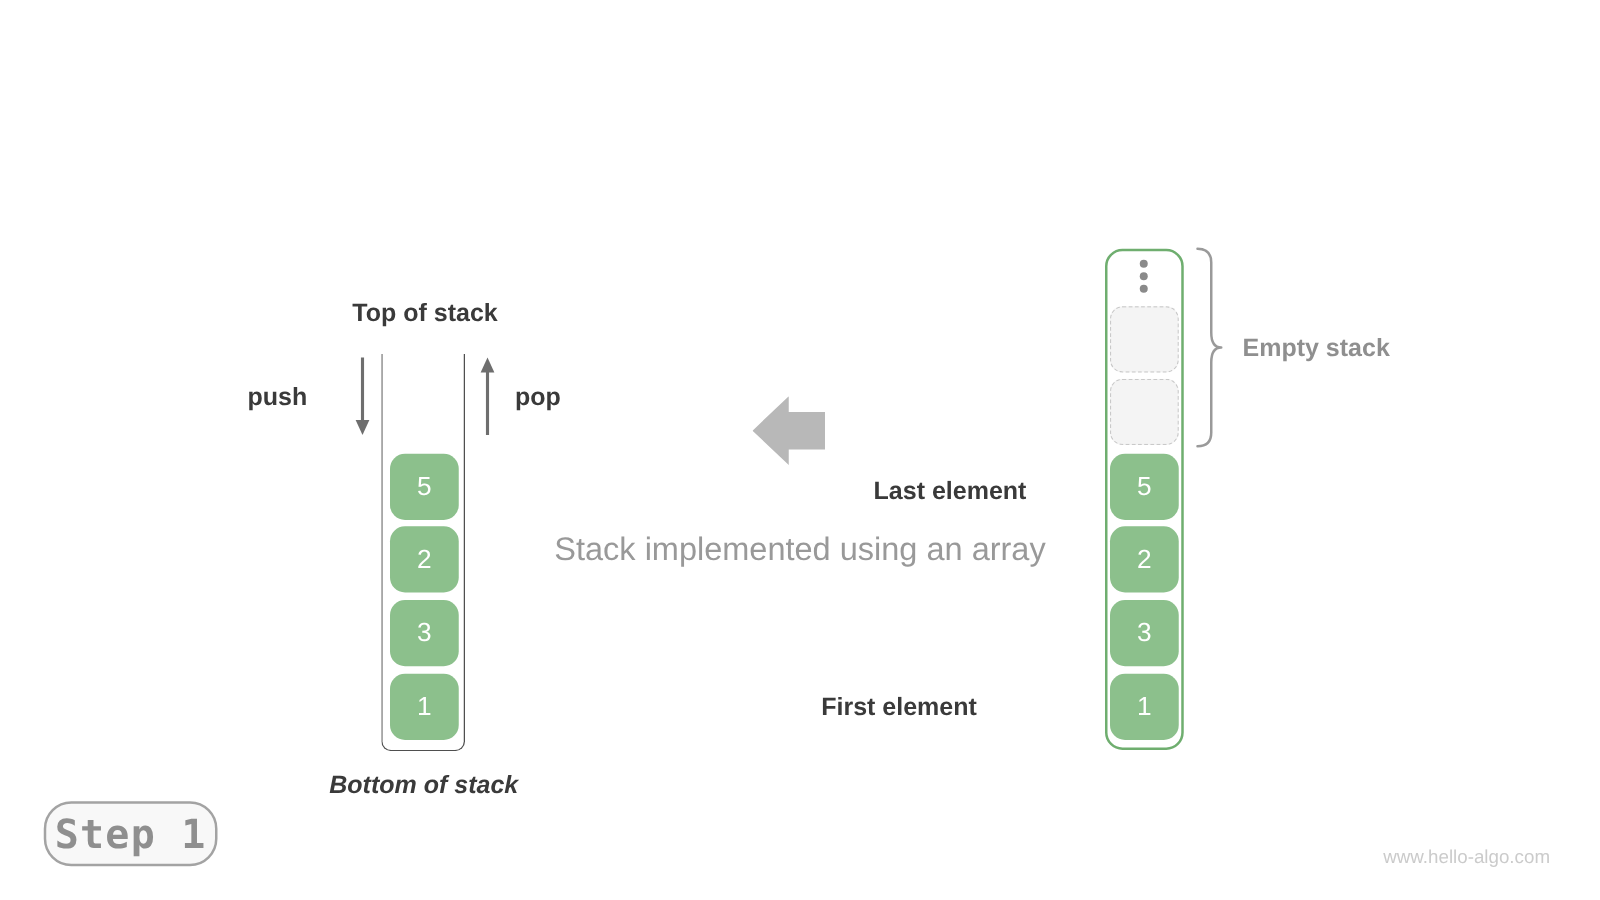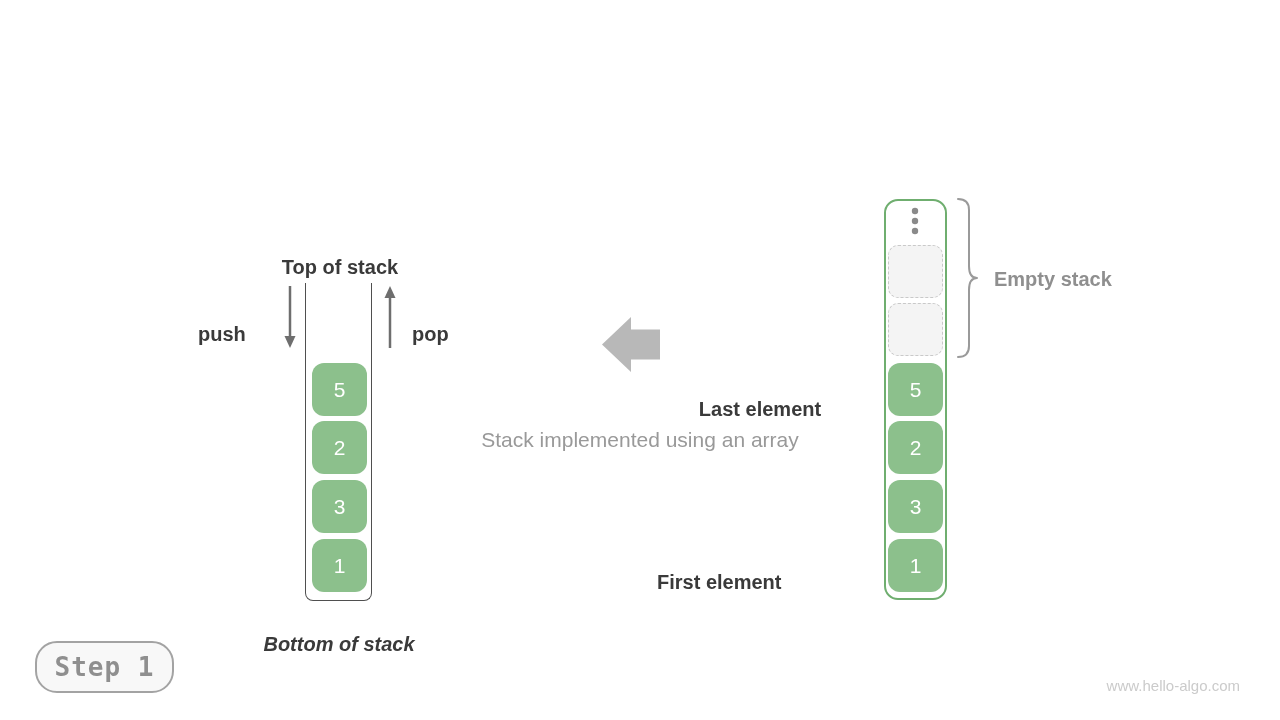--- a/index.html
+++ b/index.html
@@ -20,28 +20,28 @@
   }
   html,body{margin:0;padding:0;}
   body{
     width:1280px;height:720px;background:#ffffff;
     font-family:"Liberation Sans",sans-serif;
     position:relative;overflow:hidden;
   }
   .abs{position:absolute;}
   .lbl{
     font-weight:bold;font-size:20px;color:var(--dark-label);
-    line-height:24px;white-space:nowrap;margin-top:16px;
+    line-height:24px;white-space:nowrap;
   }
   .lbl-muted{
     font-weight:bold;font-size:20px;color:var(--step-text);
     line-height:24px;white-space:nowrap;
   }
   .caption{
-    font-size:21px;color:var(--muted-gray);line-height:25px;
+    font-size:26px;color:var(--muted-gray);line-height:25px;
     text-align:center;white-space:nowrap;
   }
   
   .stack-container{
     left:305px;top:283px;width:67px;height:318px;
     border-left:1.5px solid var(--stack-outline);
     border-right:1.5px solid var(--stack-outline);
     border-bottom:1.5px solid var(--stack-outline);
     border-radius:0 0 8px 8px;
     box-sizing:border-box;
@@ -68,21 +68,21 @@
     box-sizing:border-box;
   }
   .step-chip{
     left:35px;top:641px;width:139px;height:52px;
     background:var(--step-bg);
     border:2px solid var(--step-border);
     border-radius:22px;
     box-sizing:border-box;
     display:flex;align-items:center;justify-content:center;
     font-family:"DejaVu Sans Mono",monospace;
-    font-weight:bold;font-size:26px;color:var(--step-text);
+    font-weight:bold;font-size:32px;color:var(--step-text);
     letter-spacing:1px;
   }
   .watermark{
     right:40px;top:677px;
     font-family:Liberation Sans, sans-serif;
     font-size:15px;color:var(--watermark-gray);
     white-space:nowrap;
   }
 </style>
 </head>

